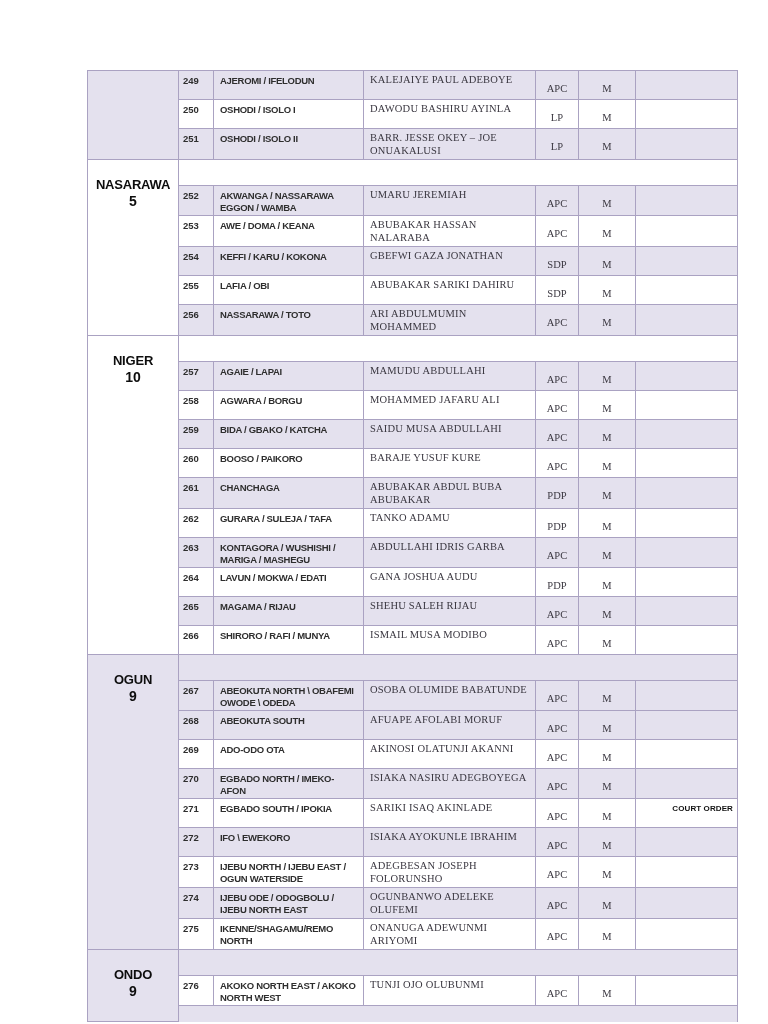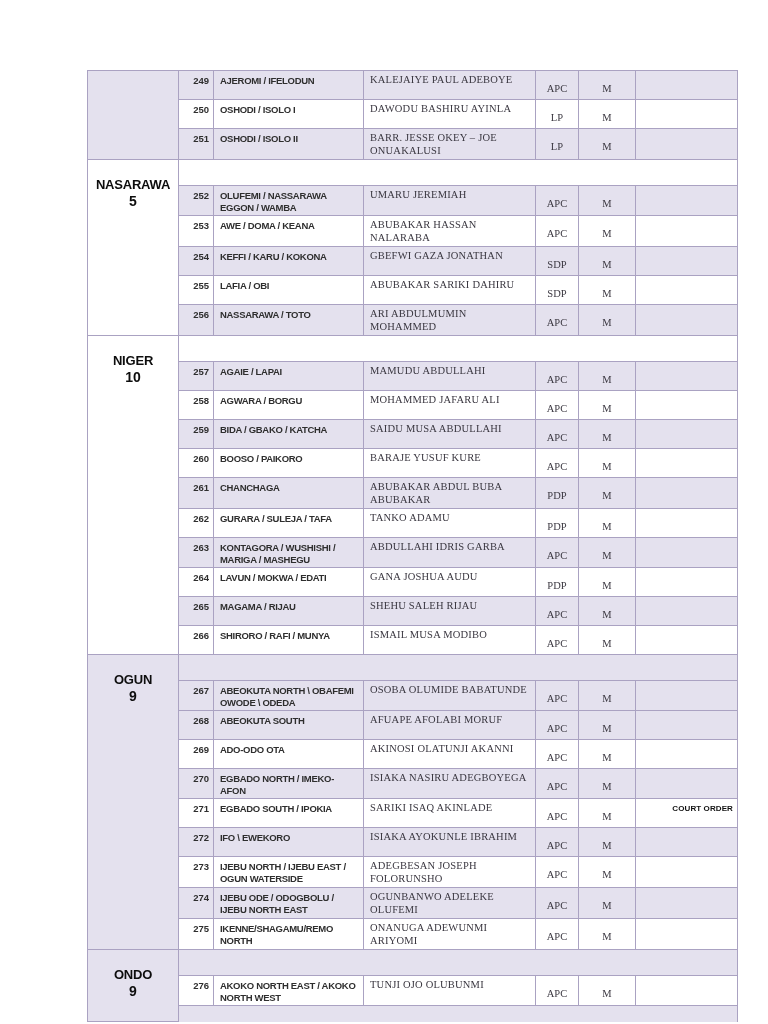--- a/index.html
+++ b/index.html
@@ -28,21 +28,21 @@
   .shaded { background: var(--shaded); }
   .plain  { background: var(--plain); }
 
   td.state { text-align: center; padding-top: 17px; }
   .state-name { font-size: 13px; font-weight: 700; color: #0d0d0d; letter-spacing: -0.2px; line-height: 15px; }
   .state-count { font-size: 14px; font-weight: 700; color: #0d0d0d; line-height: 16px; margin-top: 1px; }
 
   td.spacer { height: 26px; }
   tr.data-row td { height: 29px; }
 
-  td.sn { text-align: right; font-size: 9.5px; font-weight: 700; color: var(--sans-text); padding-top: 4px; }
+  td.sn { text-align: left; font-size: 9.5px; font-weight: 700; color: var(--sans-text); padding-top: 4px; }
   td.const {
     font-size: 9.5px; font-weight: 700; letter-spacing: -0.3px;
     color: var(--sans-text); line-height: 11.5px; padding: 4px 4px 2px 6px;
   }
   td.cand {
     font-family: "Liberation Serif", serif; font-size: 10.5px;
     color: var(--serif-text); line-height: 12.5px; letter-spacing: 0.2px;
     padding: 3px 4px 2px 6px;
   }
   td.party, td.gender {
@@ -97,21 +97,21 @@
         </tr>
         <tr>
           <td class="state plain" rowspan="6">
             <div class="state-name">NASARAWA</div>
             <div class="state-count">5</div>
           </td>
           <td colspan="6" class="spacer plain"></td>
         </tr>
         <tr class="data-row">
           <td class="sn shaded"><span>252</span></td>
-          <td class="const shaded"><span>OLUFEMI / NASSARAWA EGGON / WAMBA</span></td>
+          <td class="const shaded"><span>AKWANGA / NASSARAWA EGGON / WAMBA</span></td>
           <td class="cand shaded"><span>UMARU JEREMIAH</span></td>
           <td class="party shaded"><span>APC</span></td>
           <td class="gender shaded"><span>M</span></td>
           <td class="remarks shaded"><span></span></td>
         </tr>
         <tr class="data-row">
           <td class="sn plain"><span>253</span></td>
           <td class="const plain"><span>AWE / DOMA / KEANA</span></td>
           <td class="cand plain"><span>ABUBAKAR HASSAN NALARABA</span></td>
           <td class="party plain"><span>APC</span></td>

